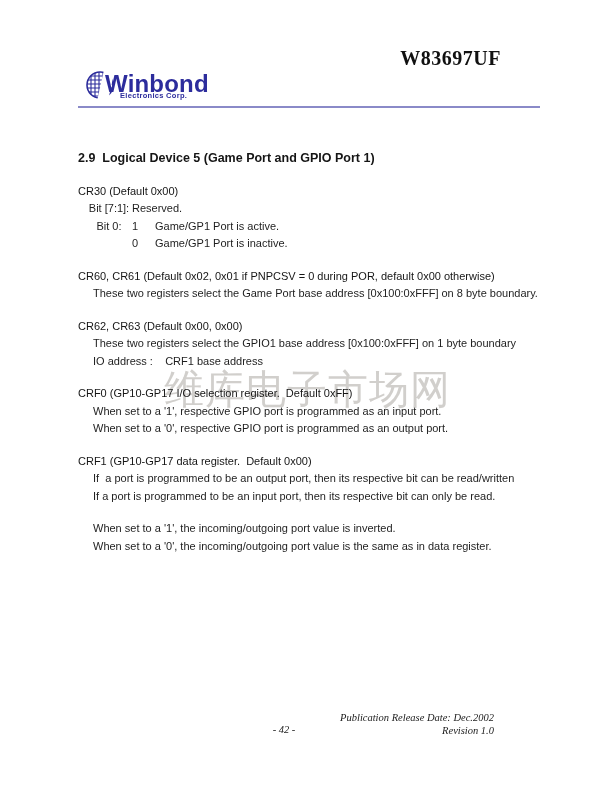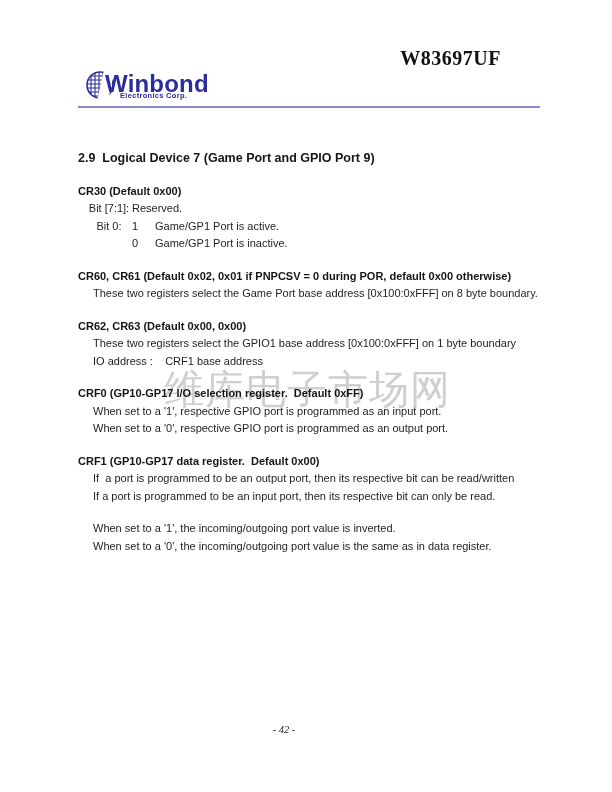--- a/index.html
+++ b/index.html
@@ -91,21 +91,21 @@
   }
   .section-heading {
     font-size: 12.5px;
     font-weight: bold;
     color: #151515;
     white-space: pre-wrap;
     margin-bottom: 10px;
   }
   .register-block { margin-top: 15px; }
   .register-heading {
-    font-weight: bold;
+    font-weight: normal;
     color: #151515;
     white-space: pre-wrap;
     line-height: 17.5px;
   }
   .line {
     padding-left: 15px;
     white-space: pre-wrap;
     line-height: 17.5px;
   }
   .bit-row {
@@ -174,21 +174,21 @@
     <span class="logo-name">Winbond</span>
     <span class="logo-sub">Electronics Corp.</span>
   </div>
 
   <div class="header-rule"></div>
 
   <div class="watermark">维库电子市场网</div>
 
   <div class="content">
 
-    <div class="section-heading">2.9  Logical Device 7 (Game Port and GPIO Port 9)</div>
+    <div class="section-heading">2.9  Logical Device 5 (Game Port and GPIO Port 1)</div>
 
     <div class="register-block">
       <div class="register-heading">CR30 (Default 0x00)</div>
       <div class="bit-row">
         <span class="bit-label">Bit [7:1]:</span>
         <span class="bit-value">Reserved.</span>
         <span class="bit-desc"></span>
       </div>
       <div class="bit-row">
         <span class="bit-label">Bit 0:</span>
@@ -225,15 +225,19 @@
       <div class="line">If a port is programmed to be an input port, then its respective bit can only be read.</div>
     </div>
 
     <div class="register-block">
       <div class="line">When set to a '1', the incoming/outgoing port value is inverted.</div>
       <div class="line">When set to a '0', the incoming/outgoing port value is the same as in data register.</div>
     </div>
 
   </div>
 
+  <div class="footer-right">
+    <div>Publication Release Date: Dec.2002</div>
+    <div>Revision 1.0</div>
+  </div>
   <div class="page-number">- 42 -</div>
 
 </div>
 
 </body></html>

